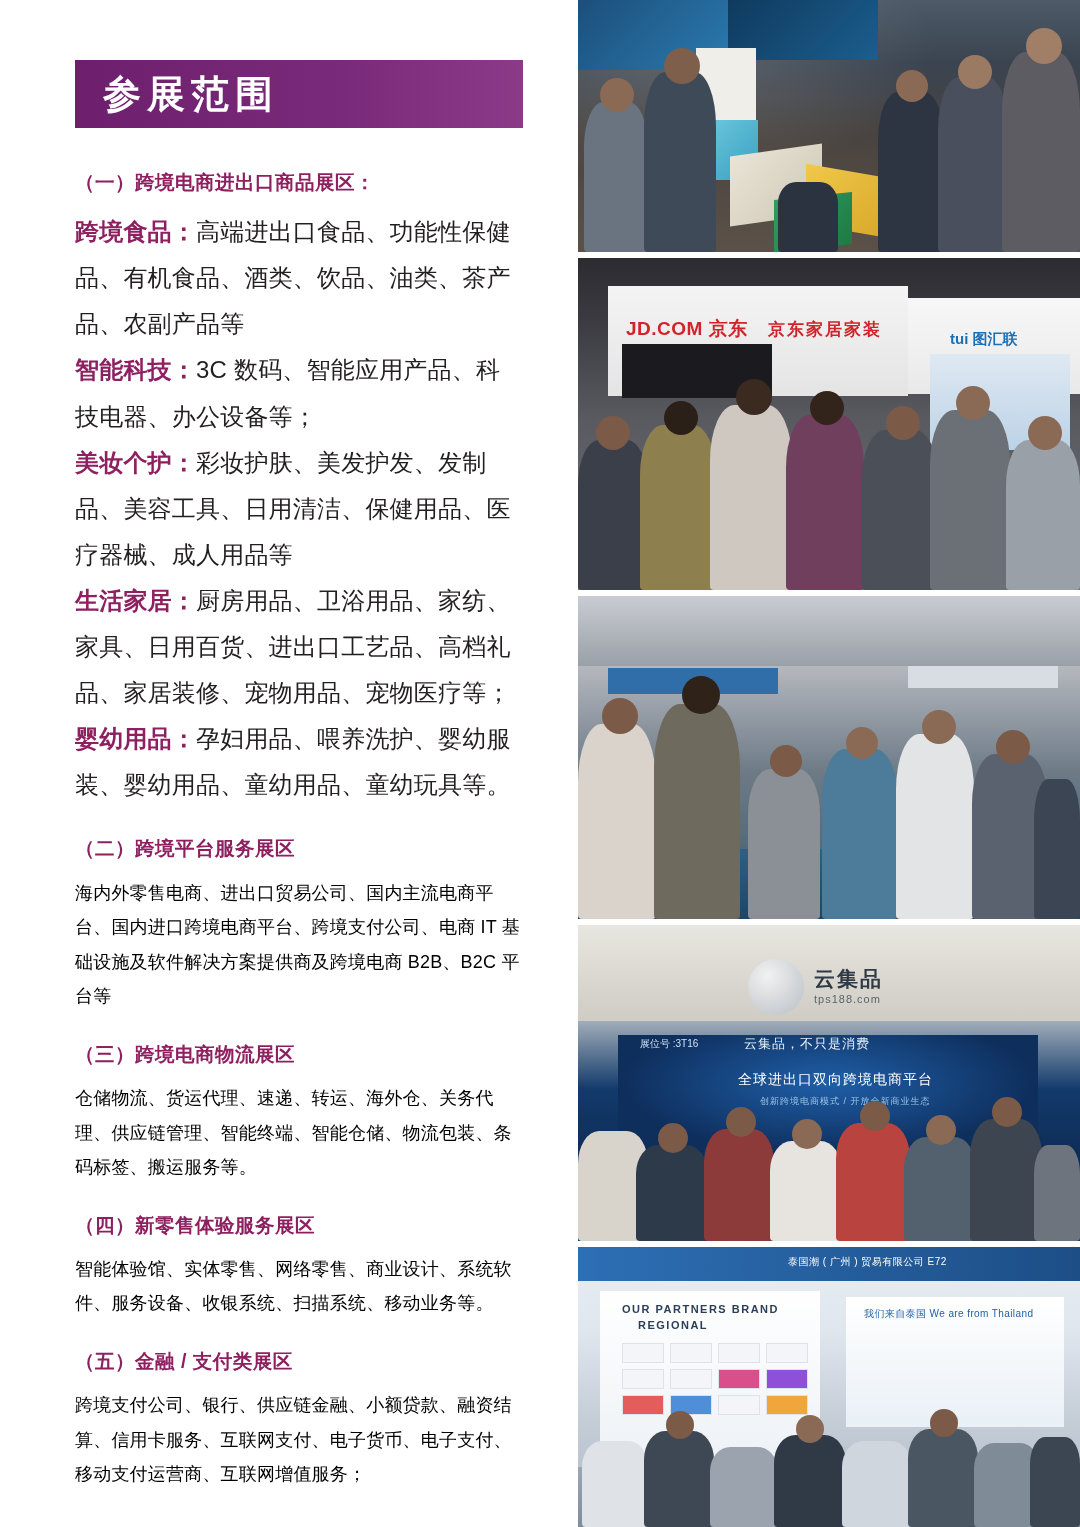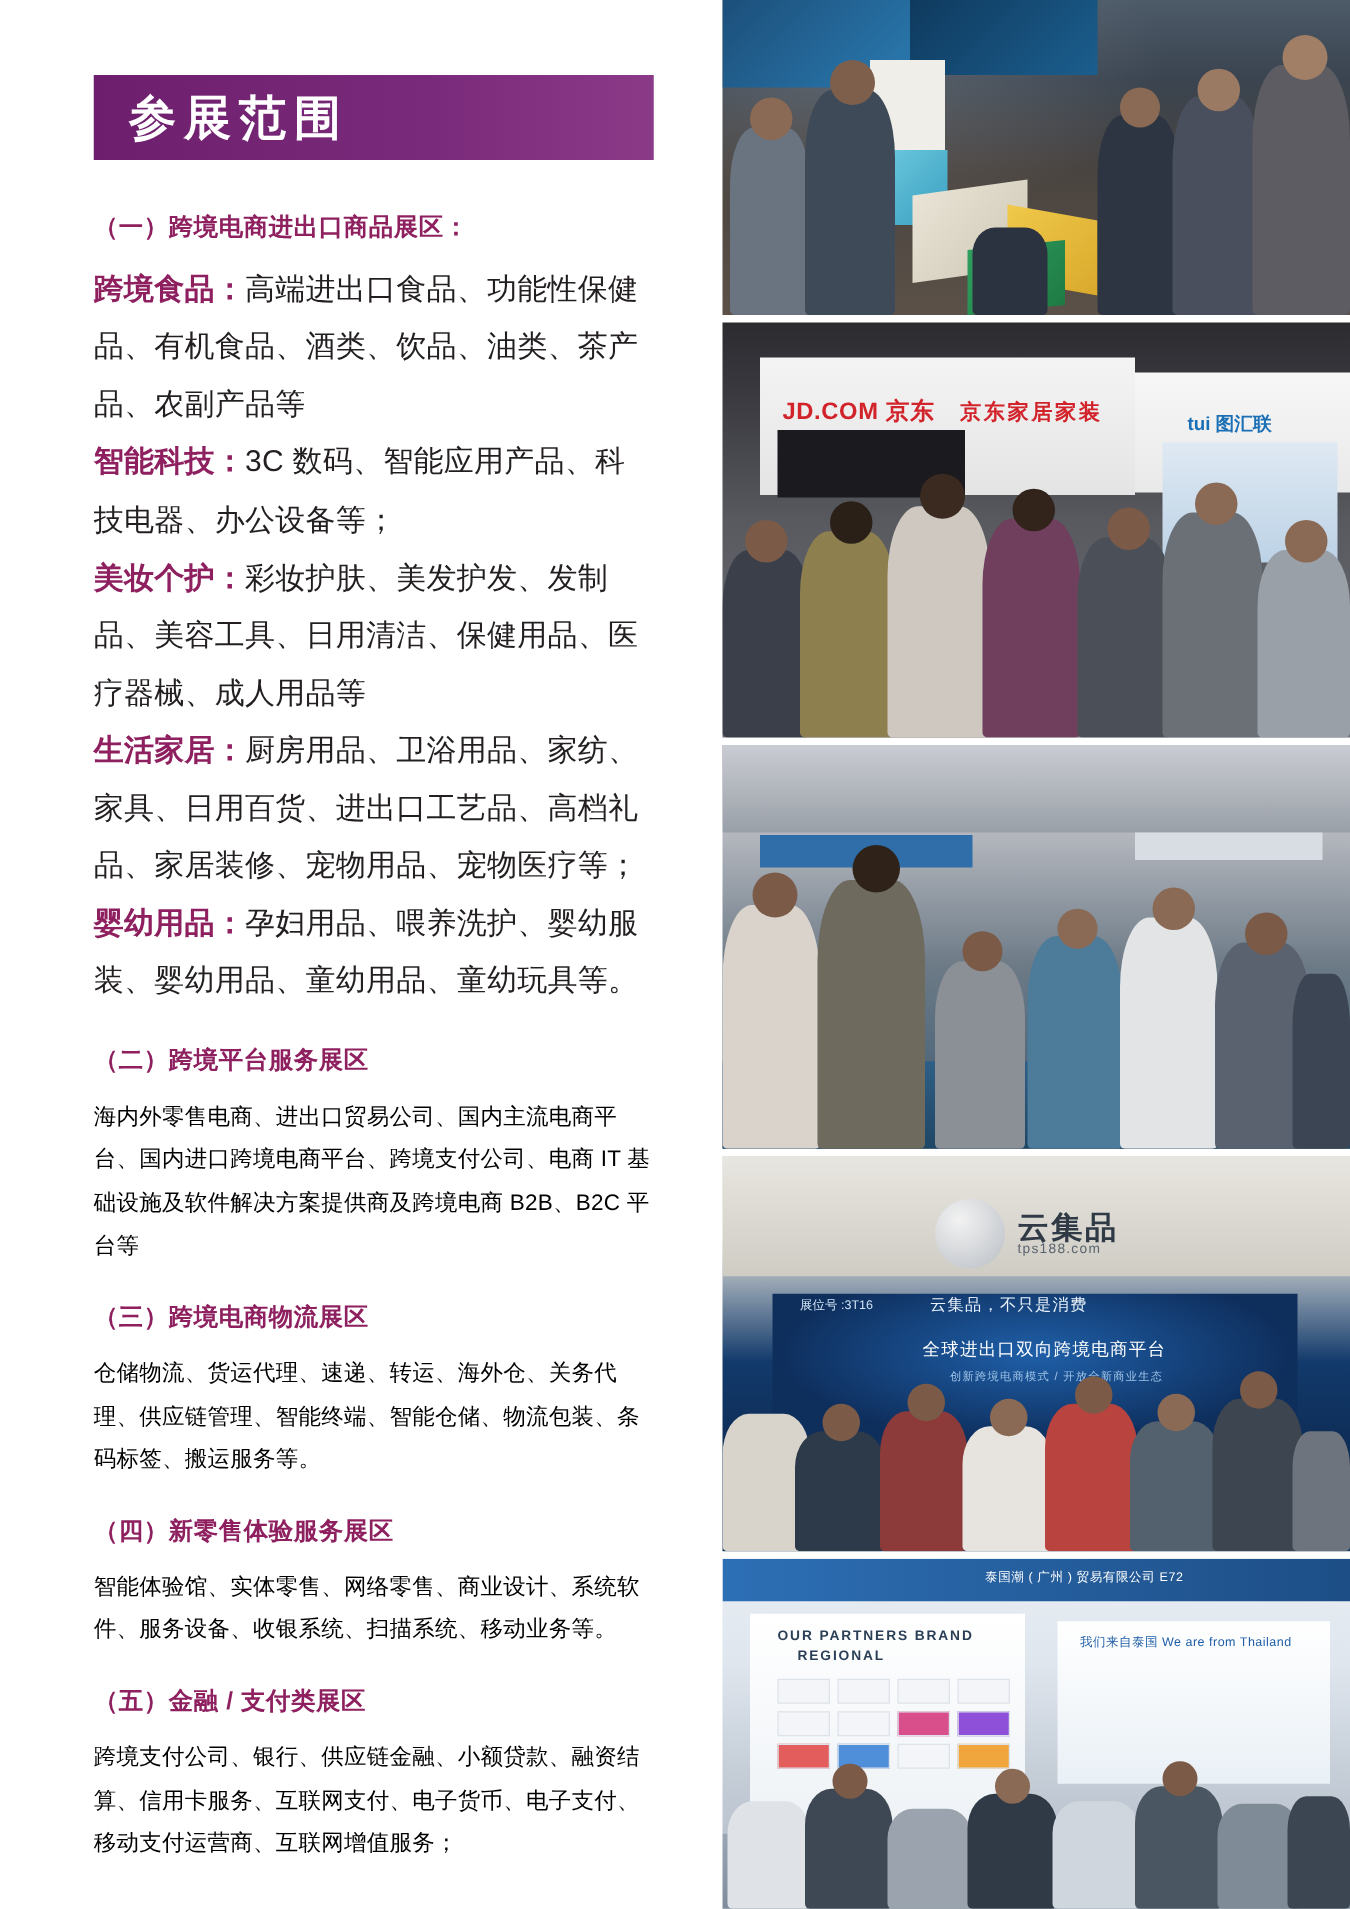--- a/index.html
+++ b/index.html
@@ -158,21 +158,21 @@
   .p3 .banner { position: absolute; left: 30px; top: 72px; width: 170px; height: 26px; background: #2f6ea8; }
   .p3 .banner2 { position: absolute; left: 330px; top: 70px; width: 150px; height: 22px; background: #d8dde3; }
   .p3 .floor { position: absolute; left:0; bottom:0; width:502px; height:70px; background: linear-gradient(180deg,#2f5f86,#1f4665); }
 
   
   .p4 {
     background: linear-gradient(180deg, #d8d6cf 0%, #e6e4de 20%, #123a6b 52%, #0d2a52 78%, #1b3a60 100%);
   }
   .p4 .ceil { position: absolute; left: 0; top: 0; width: 502px; height: 96px; background: linear-gradient(180deg,#e8e6e0,#cfccc4); }
   .p4 .glob { position: absolute; left: 170px; top: 34px; width: 56px; height: 56px; border-radius: 50%; background: radial-gradient(circle at 35% 30%, #f2f2f2, #b9bec4); }
-  .p4 .brand { position: absolute; left: 236px; top: 40px; color: #2f3a46; font-size: 25px; font-weight: bold; letter-spacing: 2px; }
+  .p4 .brand { position: absolute; left: 236px; top: 40px; color: #2f3a46; font-size: 21px; font-weight: bold; letter-spacing: 2px; }
   .p4 .brandsub { position: absolute; left: 236px; top: 68px; color: #5a646e; font-size: 11px; letter-spacing: 1px; }
   .p4 .bigboard { position: absolute; left: 40px; top: 110px; width: 420px; height: 120px; background: radial-gradient(ellipse at 50% 40%, #1f5fa8 0%, #0e2e5c 70%); }
   .p4 .bb-t1 { position: absolute; left: 120px; top: 36px; color: #ffffff; font-size: 14px; letter-spacing: 1px; }
   .p4 .bb-t2 { position: absolute; left: 142px; top: 60px; color: #9fc4e8; font-size: 9px; letter-spacing: 1px; }
 
   
   .p5 {
     background: linear-gradient(180deg, #e9eef3 0%, #dfe6ee 30%, #c6ced8 60%, #aeb8c4 100%);
   }
   .p5 .topbar { position: absolute; left: 0; top: 0; width: 502px; height: 34px; background: linear-gradient(90deg,#2d6fb5,#1d4e86); }

